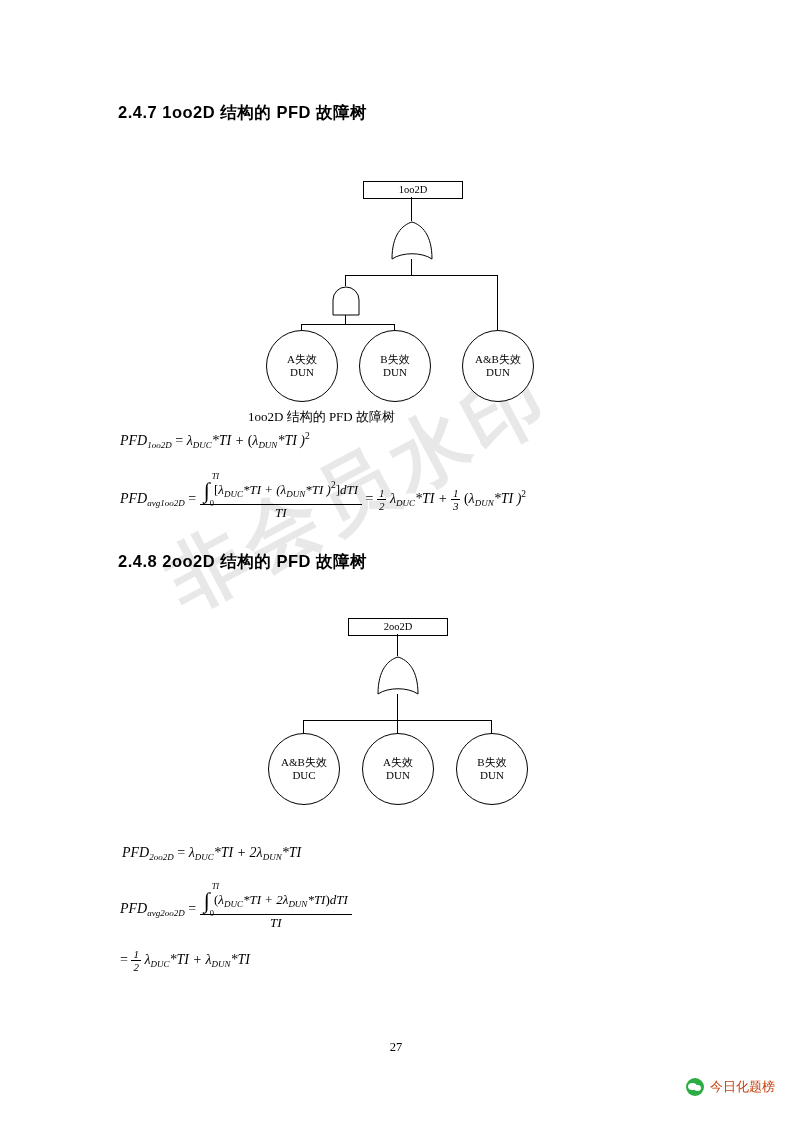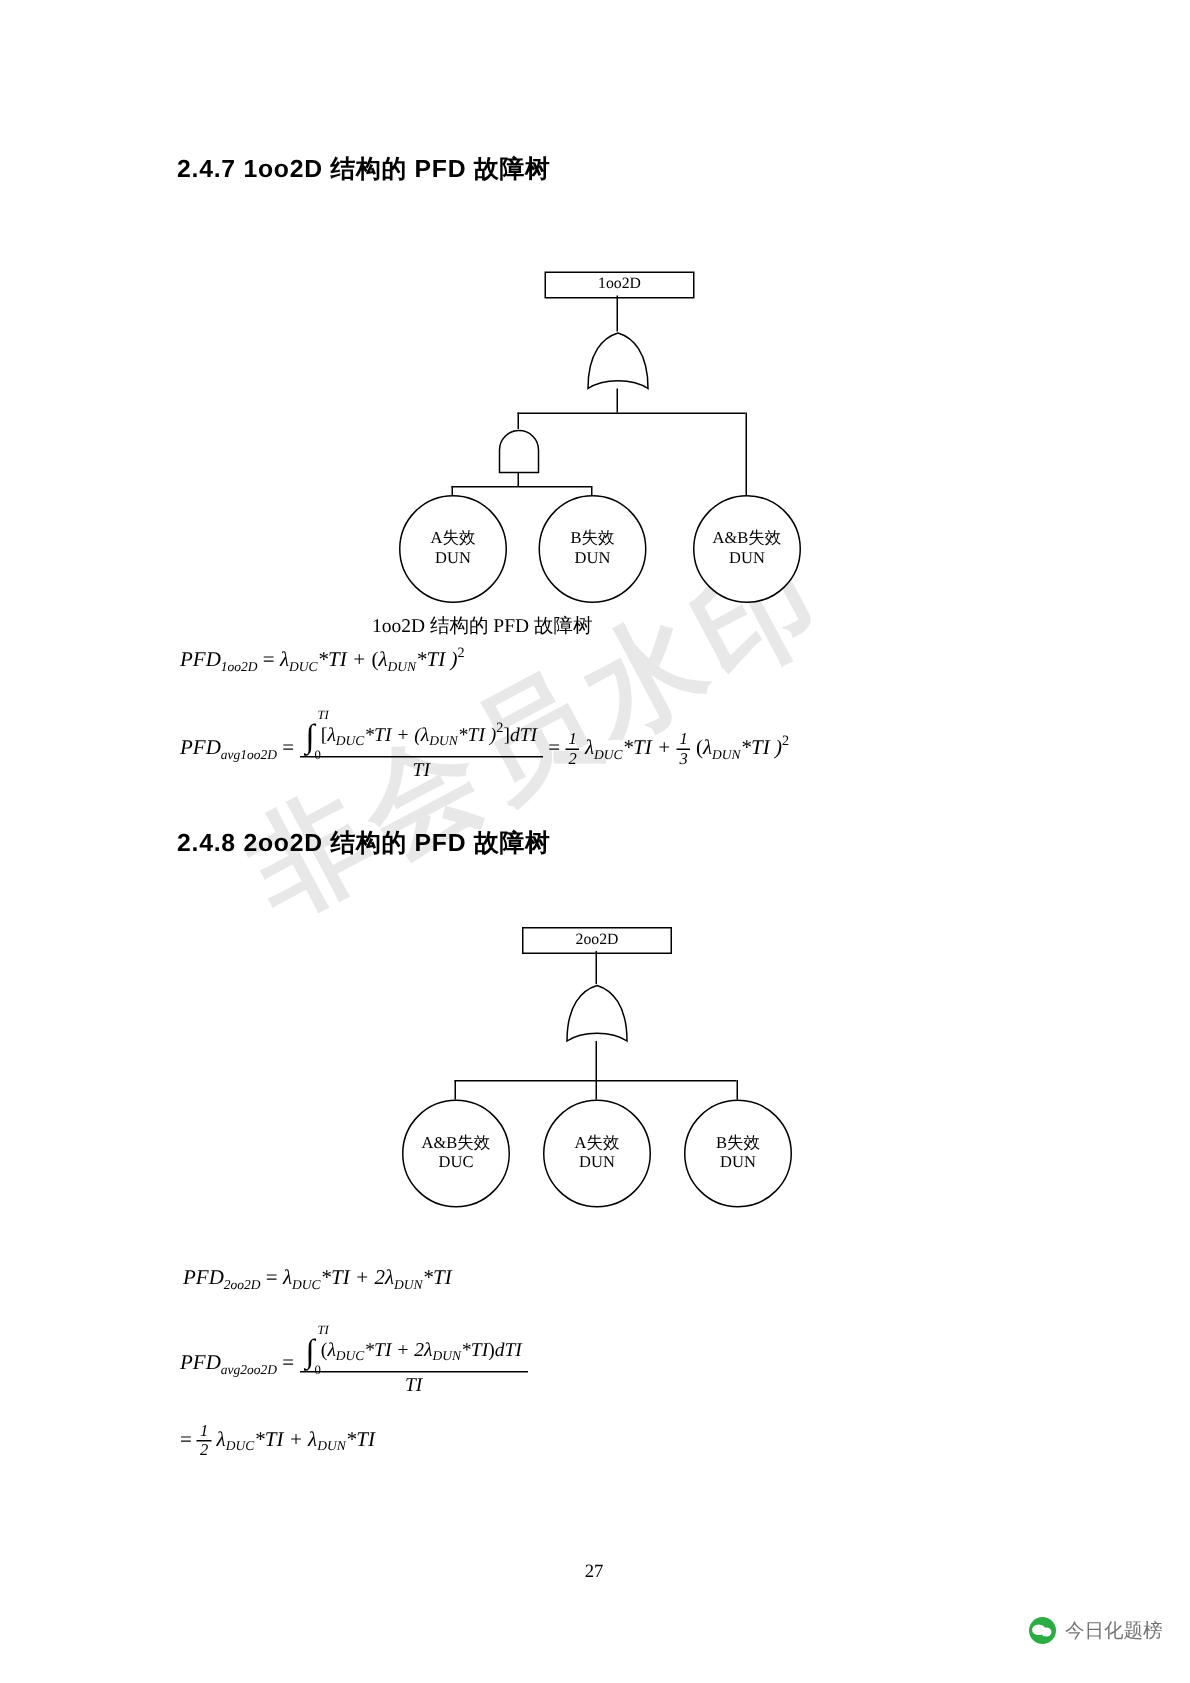--- a/index.html
+++ b/index.html
@@ -168,21 +168,21 @@
   
   .footer-badge {
     position: absolute;
     right: 18px;
     top: 1078px;
     display: flex;
     align-items: center;
     gap: 6px;
     font-family: "Liberation Sans", sans-serif;
     font-size: 13px;
-    color: #737373;
+    color: #c2410c;
   }
   .footer-badge .logo {
     width: 18px;
     height: 18px;
     border-radius: 50%;
     background: #2bad43;
     position: relative;
   }
   .footer-badge .logo::before,
   .footer-badge .logo::after {

